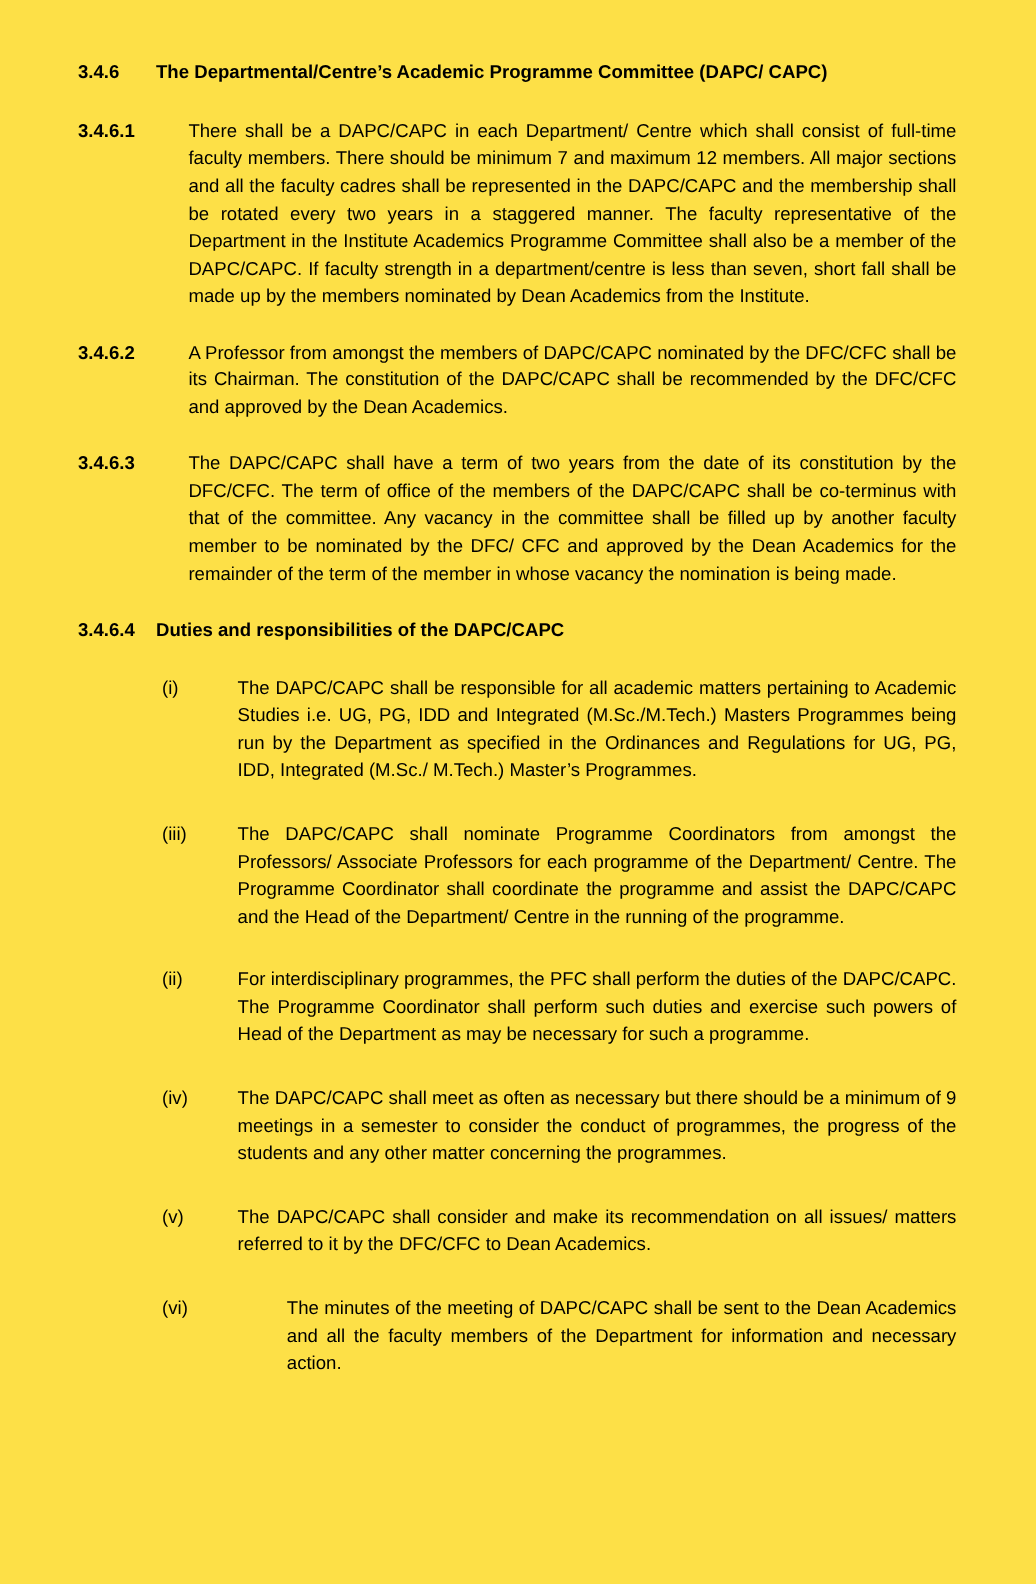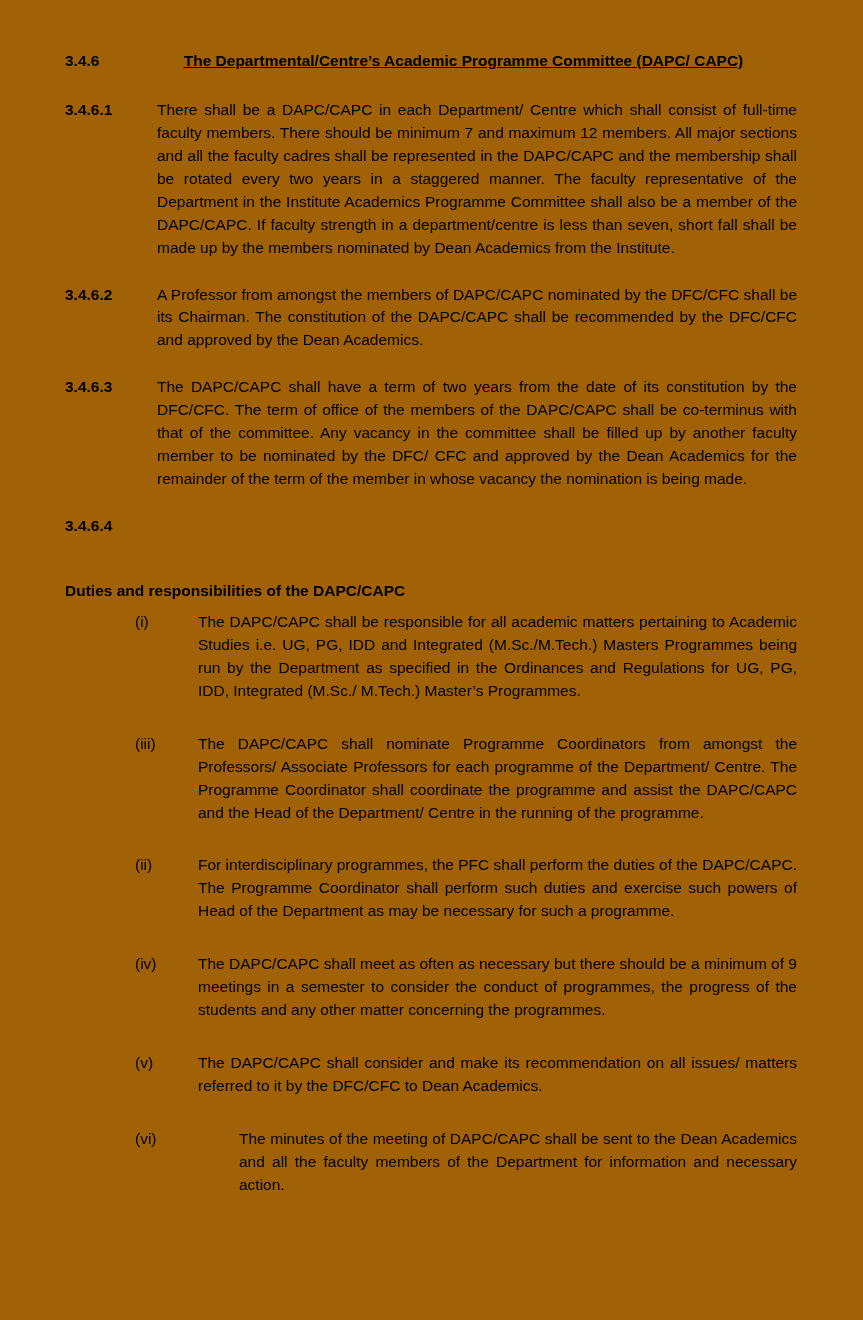--- a/index.html
+++ b/index.html
@@ -6,40 +6,39 @@
     margin: 0;
     padding: 0;
     background: #ffffff;
   }
   .page {
     position: relative;
     width: 863px;
     min-height: 1320px;
     box-sizing: border-box;
     padding: 50px 66px 60px 65px;
-    background: #a16207;
+    background: #fde047;
     color: #000000;
     font-family: "Liberation Sans", sans-serif;
     font-size: 15.5px;
     line-height: 1.48;
   }
 
   
   .sec-heading {
     display: flex;
     font-weight: bold;
     margin-bottom: 26px;
   }
   .sec-heading .num {
     flex: 0 0 65px;
   }
   .sec-heading .title {
     flex: 1;
-    text-align: center;
-    text-decoration: underline;
+    text-align: left;
   }
 
   
   .clause {
     display: flex;
     margin-bottom: 24px;
     gap: 27px;
   }
   .clause .num {
     flex: 0 0 65px;
@@ -47,22 +46,21 @@
   }
   .clause .body {
     flex: 1;
     text-align: justify;
   }
 
   
   .sub-heading {
     display: flex;
     font-weight: bold;
-    margin-bottom: 8px;
-    flex-direction: column;
+    margin-bottom: 25px;
   }
   .sub-heading .num {
     flex: 0 0 65px;
   }
   .sub-heading .title {
     flex: 1;
   }
 
   
   .duty {

